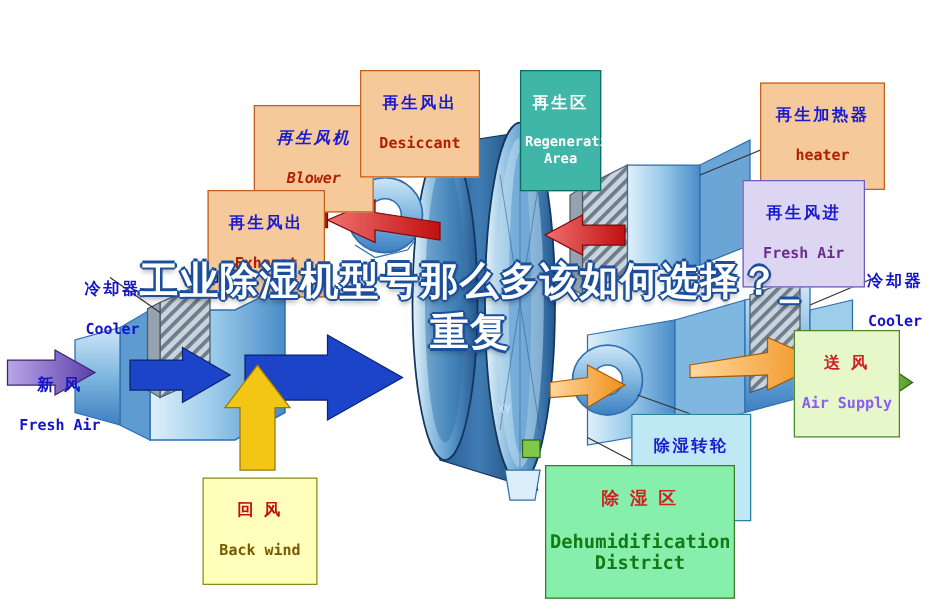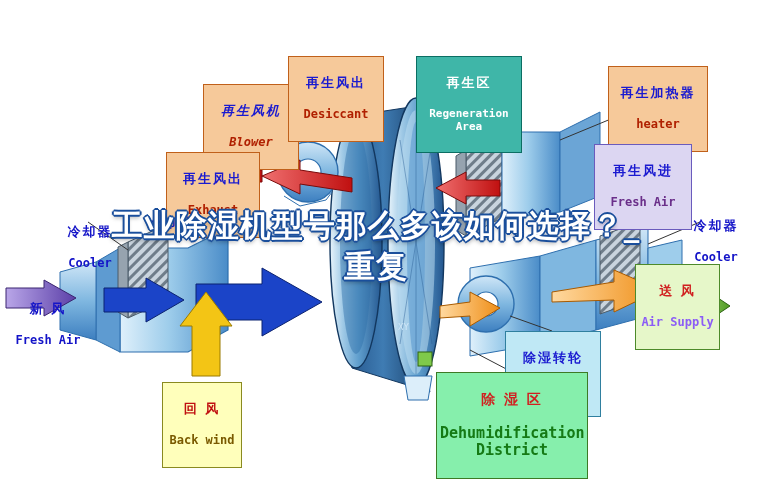--- a/index.html
+++ b/index.html
@@ -258,21 +258,21 @@
   <div class="lbl lb-orange" style="left:203px; top:84px;  width:96px;font-style:italic;">
     <span class="cn" style="font-size:13px">再生风机</span>
     <span class="en" style="font-size:12px">Blower</span>
   </div>
 
   <div class="lbl lb-orange" style="left:288px; top:56px;  width:96px;">
     <span class="cn" style="font-size:13px">再生风出</span>
     <span class="en" style="font-size:12px">Desiccant</span>
   </div>
 
-  <div class="lbl lb-teal" style="left:416px; top:56px;  width:106px;">
+  <div class="lbl lb-teal" style="left:416px; top:56px;  width:65px;">
     <span class="cn" style="font-size:13px">再生区</span>
     <span class="en" style="font-size:11px; letter-spacing:0">Regeneration Area</span>
   </div>
 
   <div class="lbl lb-orange" style="left:608px; top:66px;  width:100px;">
     <span class="cn" style="font-size:13px">再生加热器</span>
     <span class="en" style="font-size:12px">heater</span>
   </div>
 
   <div class="lbl lb-orange" style="left:166px; top:152px; width:94px;">
@@ -307,21 +307,21 @@
   <div class="lbl lb-ltgreen" style="left:635px; top:264px; width:85px;">
     <span class="cn" style="font-size:13px">送  风</span>
     <span class="en" style="font-size:12px">Air Supply</span>
   </div>
 
   <div class="lbl lb-cyanbox" style="left:505px; top:331px; width:96px;">
     <span class="cn" style="font-size:13px">除湿转轮</span>
     <span class="en" style="font-size:12px">Blower</span>
   </div>
 
-  <div class="lbl lb-yellow" style="left:162px; top:382px; width:80px;">
+  <div class="lbl lb-yellow" style="left:162px; top:382px; width:92px;">
     <span class="cn" style="font-size:13px">回  风</span>
     <span class="en" style="font-size:12px">Back wind</span>
   </div>
 
   <div class="lbl lb-green" style="left:436px; top:372px; width:152px;">
     <span class="cn" style="font-size:14px">除 湿 区</span>
     <span class="en" style="font-size:15px; letter-spacing:0">Dehumidification District</span>
   </div>
 
   <div id="headline">工业除湿机型号那么多该如何选择？_重复</div>

